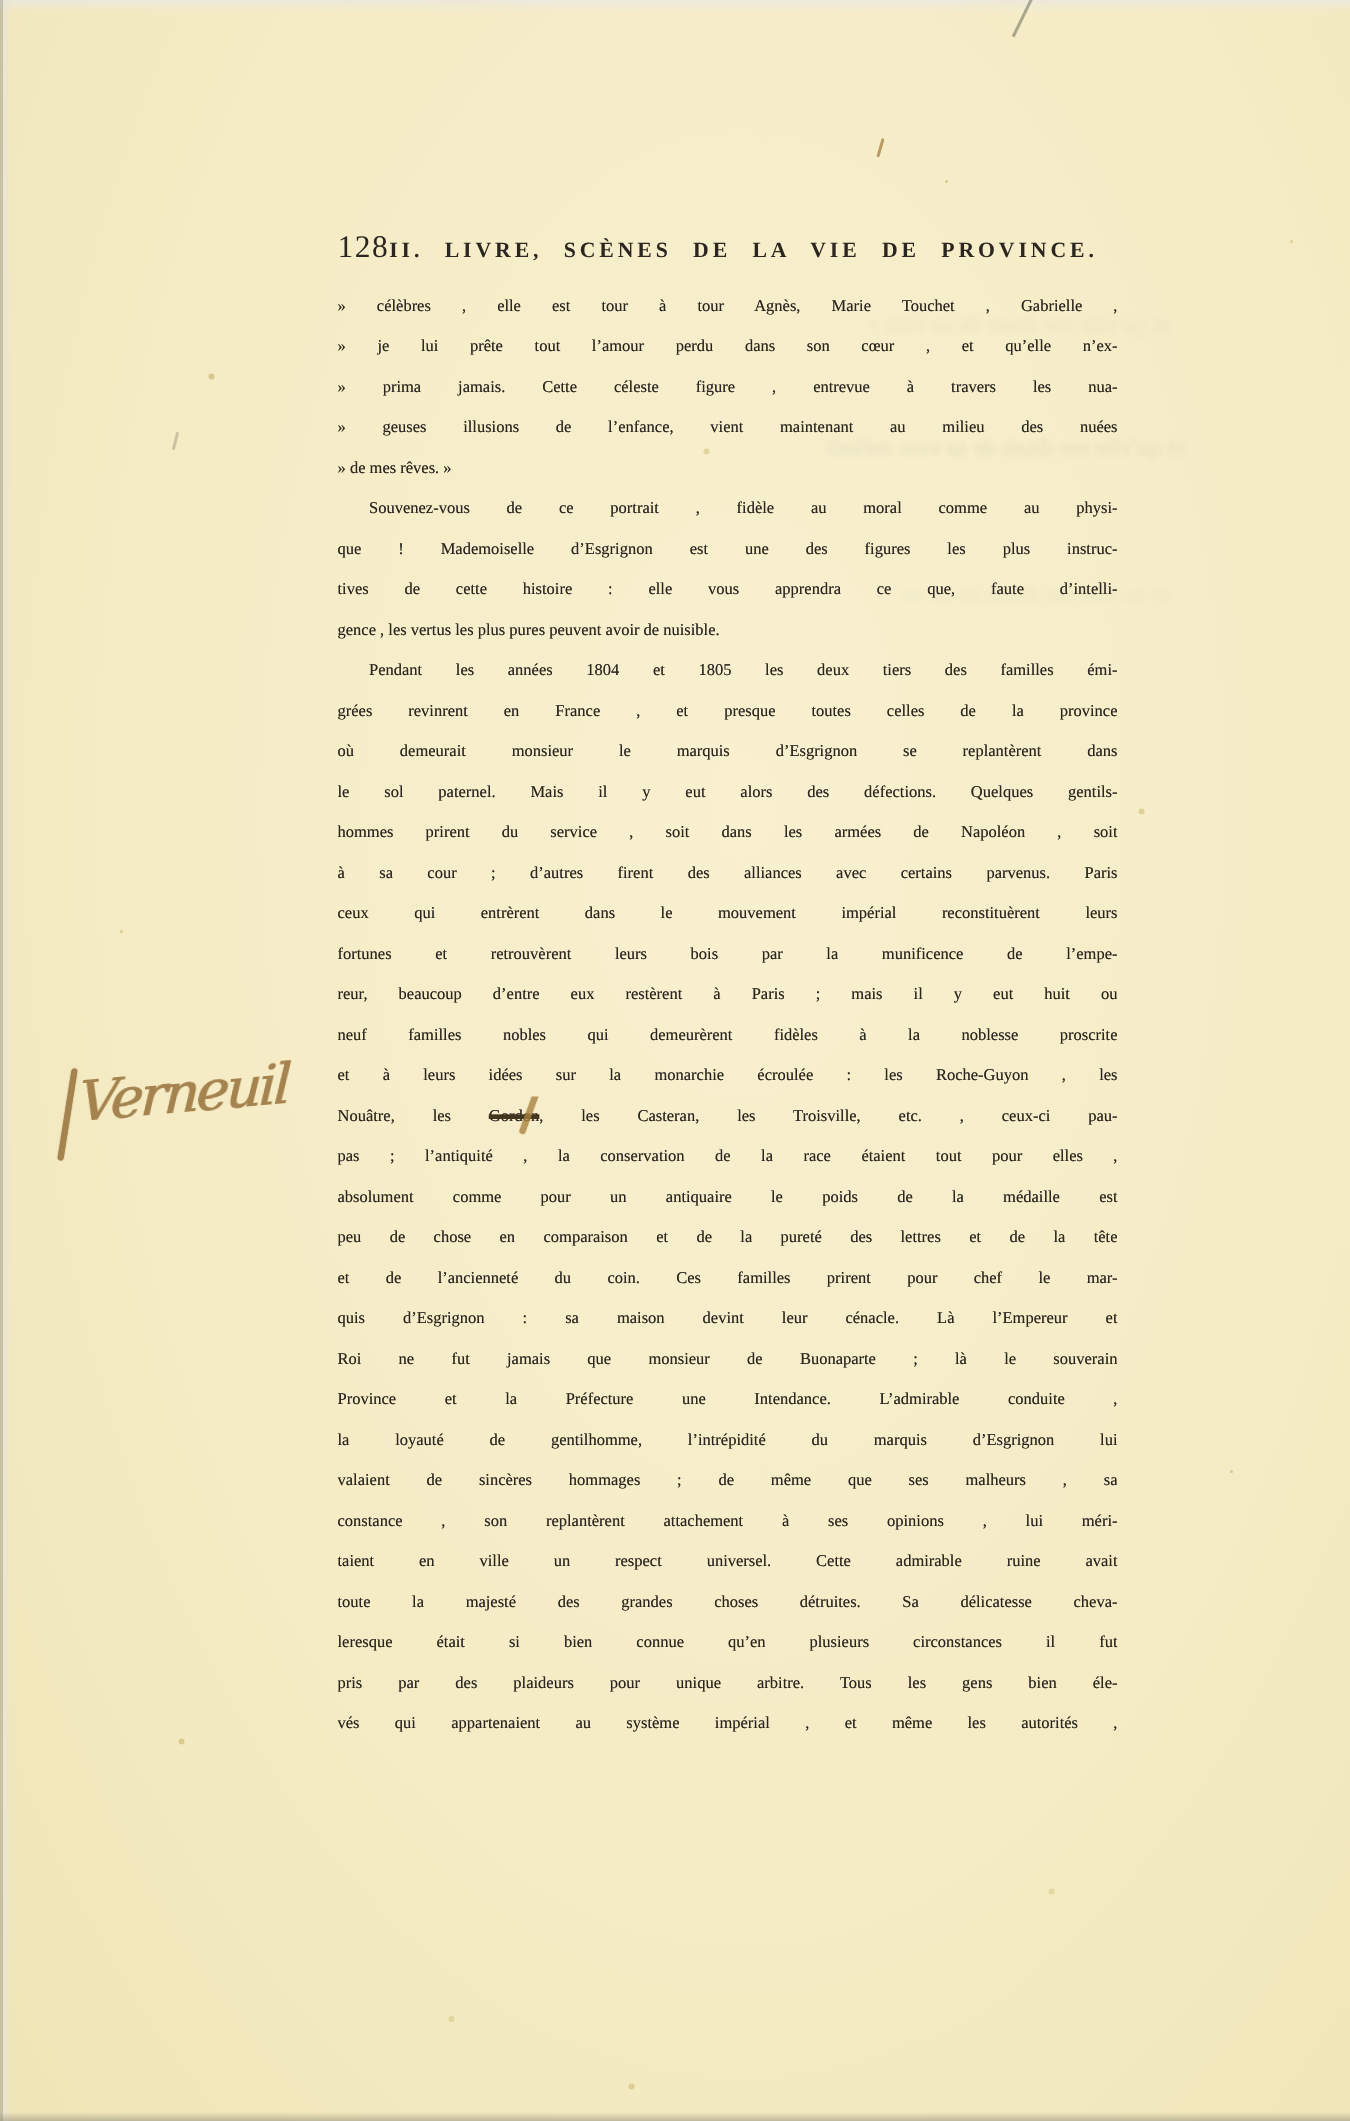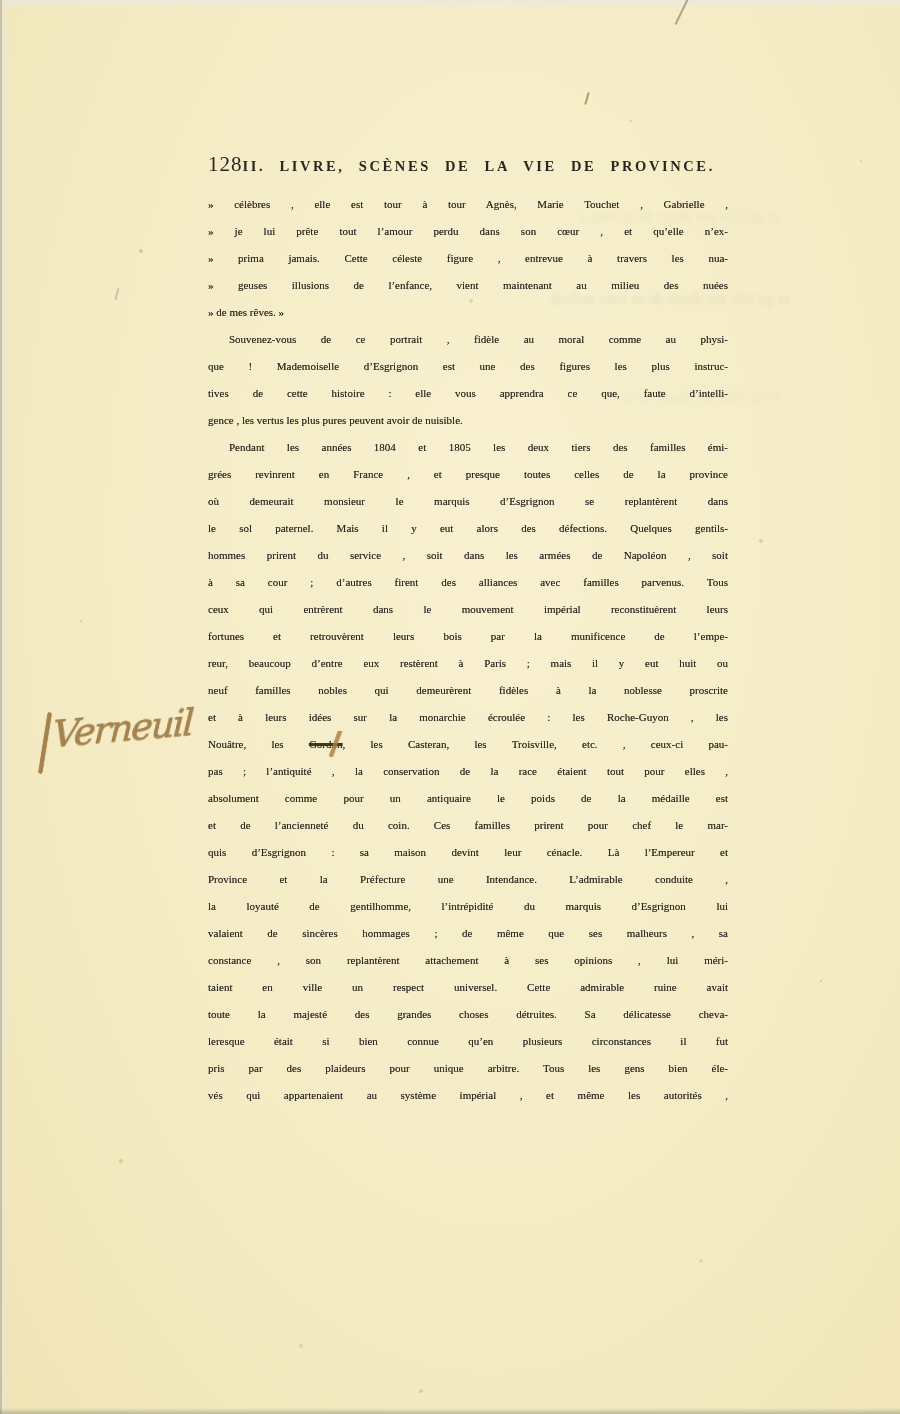--- a/index.html
+++ b/index.html
@@ -33,21 +33,21 @@
     transform:rotate(16deg);border-radius:2px;opacity:.85;}
   .mark-slash-2{position:absolute;left:116px;top:288px;width:2px;height:12px;background:#8d8468;
     transform:rotate(14deg);opacity:.4;}
   
   .show-through{position:absolute;color:#7d816c;transform:scaleX(-1);
     filter:blur(1.6px);opacity:.13;font-size:16px;white-space:nowrap;overflow:hidden;}
   .st1{left:552px;top:290px;width:238px;}
   .st2{left:580px;top:208px;width:200px;opacity:.09;filter:blur(2.2px);}
   .st3{left:600px;top:388px;width:180px;opacity:.08;filter:blur(2.4px);}
   
-  .content{position:absolute;left:208px;top:152px;width:520px;color:#2b2620;}
+  .content{position:absolute;left:225px;top:152px;width:520px;color:#2b2620;}
   .page-header{display:flex;align-items:baseline;}
   .page-number{font-size:21px;letter-spacing:1px;}
   .running-title{flex:1;text-align:left;font-size:14.5px;font-weight:700;
     letter-spacing:2.6px;word-spacing:8px;}
   .lines{margin-top:14px;}
   .line{height:27px;line-height:27px;font-size:11px;
     text-align:justify;text-align-last:justify;overflow:hidden;
     text-shadow:0 0 .4px rgba(43,38,32,.6);}
   .line.end{text-align-last:left;}
   .line.indent{text-indent:21px;}
@@ -98,31 +98,33 @@
         <div class="line end">» de mes rêves. »</div>
         <div class="line indent">Souvenez-vous de ce portrait , fidèle au moral comme au physi-</div>
         <div class="line">que ! Mademoiselle d’Esgrignon est une des figures les plus instruc-</div>
         <div class="line">tives de cette histoire : elle vous apprendra ce que, faute d’intelli-</div>
         <div class="line end">gence , les vertus les plus pures peuvent avoir de nuisible.</div>
         <div class="line indent">Pendant les années 1804 et 1805 les deux tiers des familles émi-</div>
         <div class="line">grées revinrent en France , et presque toutes celles de la province</div>
         <div class="line">où demeurait monsieur le marquis d’Esgrignon se replantèrent dans</div>
         <div class="line">le sol paternel. Mais il y eut alors des défections. Quelques gentils-</div>
         <div class="line">hommes prirent du service , soit dans les armées de Napoléon , soit</div>
-        <div class="line">à sa cour ; d’autres firent des alliances avec familles parvenus. Tous</div>
+        <div class="line">à sa cour ; d’autres firent des alliances avec certains parvenus. Paris</div>
         <div class="line">ceux qui entrèrent dans le mouvement impérial reconstituèrent leurs</div>
         <div class="line">fortunes et retrouvèrent leurs bois par la munificence de l’empe-</div>
         <div class="line">reur, beaucoup d’entre eux restèrent à Paris ; mais il y eut huit ou</div>
         <div class="line">neuf familles nobles qui demeurèrent fidèles à la noblesse proscrite</div>
         <div class="line">et à leurs idées sur la monarchie écroulée : les Roche-Guyon , les</div>
         <div class="line"><span>Nouâtre, les </span><span class="struck">Gordon</span><span class="ink-slash"></span><span>, les Casteran, les Troisville, etc. , ceux-ci pau-</span></div>
         <div class="line">pas ; l’antiquité , la conservation de la race étaient tout pour elles ,</div>
         <div class="line">absolument comme pour un antiquaire le poids de la médaille est</div>
+        <div class="line">peu de chose en comparaison et de la pureté des lettres et de la tête</div>
         <div class="line">et de l’ancienneté du coin. Ces familles prirent pour chef le mar-</div>
         <div class="line">quis d’Esgrignon : sa maison devint leur cénacle. Là l’Empereur et</div>
+        <div class="line">Roi ne fut jamais que monsieur de Buonaparte ; là le souverain</div>
         <div class="line">Province et la Préfecture une Intendance. L’admirable conduite ,</div>
         <div class="line">la loyauté de gentilhomme, l’intrépidité du marquis d’Esgrignon lui</div>
         <div class="line">valaient de sincères hommages ; de même que ses malheurs , sa</div>
         <div class="line">constance , son replantèrent attachement à ses opinions , lui méri-</div>
         <div class="line">taient en ville un respect universel. Cette admirable ruine avait</div>
         <div class="line">toute la majesté des grandes choses détruites. Sa délicatesse cheva-</div>
         <div class="line">leresque était si bien connue qu’en plusieurs circonstances il fut</div>
         <div class="line">pris par des plaideurs pour unique arbitre. Tous les gens bien éle-</div>
         <div class="line">vés qui appartenaient au système impérial , et même les autorités ,</div>
       </div>

